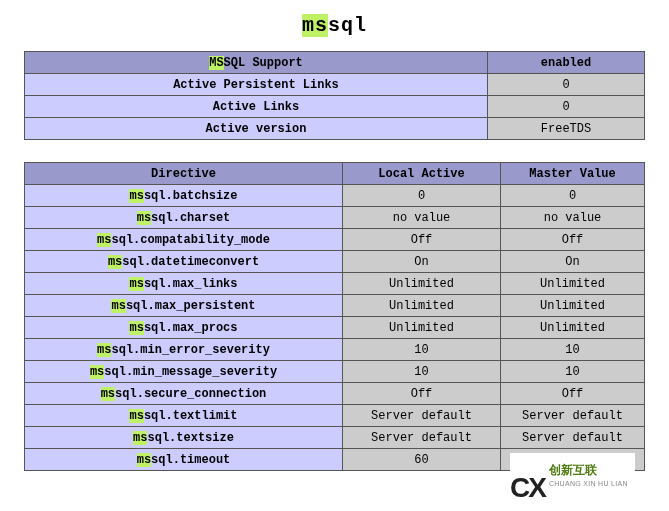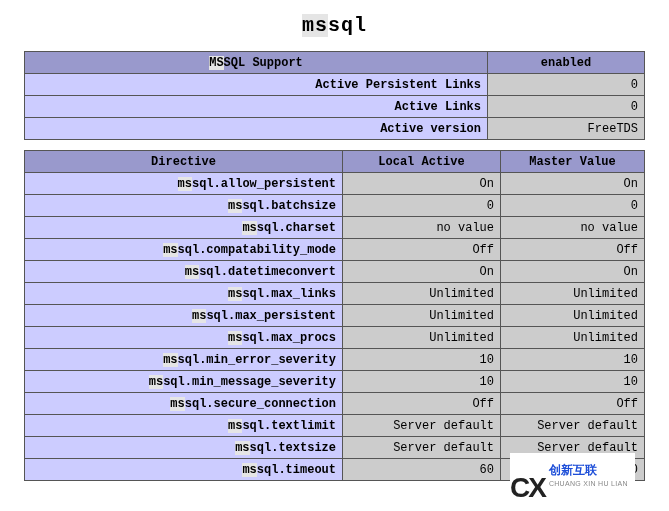--- a/index.html
+++ b/index.html
@@ -12,30 +12,30 @@
     width: 621px;
   }
   h2.title {
     text-align: center;
     font-family: "Courier New", monospace;
     font-weight: bold;
     font-size: 20px;
     margin: 4px 0 14px 0;
     letter-spacing: 1px;
   }
-  .hl { background: #e5e5e5; }
+  .hl { background: #bef264; }
   table {
     border-collapse: collapse;
     width: 100%;
-    margin-bottom: 10px;
+    margin-bottom: 22px;
   }
   th, td {
     border: 1px solid #555;
     padding: 3px 6px;
-    text-align: right;
+    text-align: center;
     font-family: "Courier New", monospace;
     font-size: 12px;
     height: 15px;
   }
   th {
     background: #9999cc;
     font-weight: bold;
     text-align: center;
   }
   td.e { background: #ccccff; font-weight: bold; }
@@ -55,21 +55,21 @@
   }
   .logo .cx {
     font-size: 28px;
     font-weight: bold;
     letter-spacing: -2px;
     color:#222;
     line-height:1;
     margin-top:24px;
   }
   .logo .txt { font-size:9px; line-height:1.2; }
-  .logo .cn { font-size:12px; font-weight:bold; color:#1d4ed8; }
+  .logo .cn { font-size:12px; font-weight:bold; color:#4d7c0f; }
   .logo .py { font-size:7px; color:#888; letter-spacing:0.3px; }
   .wrap { position: relative; min-height: 491px; }
 </style>
 </head>
 <body>
 <div class="wrap">
 
 <h2 class="title">
   <span class="hl">ms</span><span>sql</span>
 </h2>
@@ -101,25 +101,20 @@
 
 <table>
   <tbody>
         <tr>
     <th style="width:305px">Directive</th>
     <th style="width:145px">Local Active</th>
     <th>Master Value</th>
   </tr>
   </tbody>
       <tbody id="directive-rows">
-        <tr>
-          <td class="e"><span class="hl">ms</span>sql.allow_persistent</td>
-          <td class="v">On</td>
-          <td class="v">On</td>
-        </tr>
         <tr>
           <td class="e"><span class="hl">ms</span>sql.batchsize</td>
           <td class="v">0</td>
           <td class="v">0</td>
         </tr>
         <tr>
           <td class="e"><span class="hl">ms</span>sql.charset</td>
           <td class="v"><span class="noval">no value</span></td>
           <td class="v"><span class="noval">no value</span></td>
         </tr>

